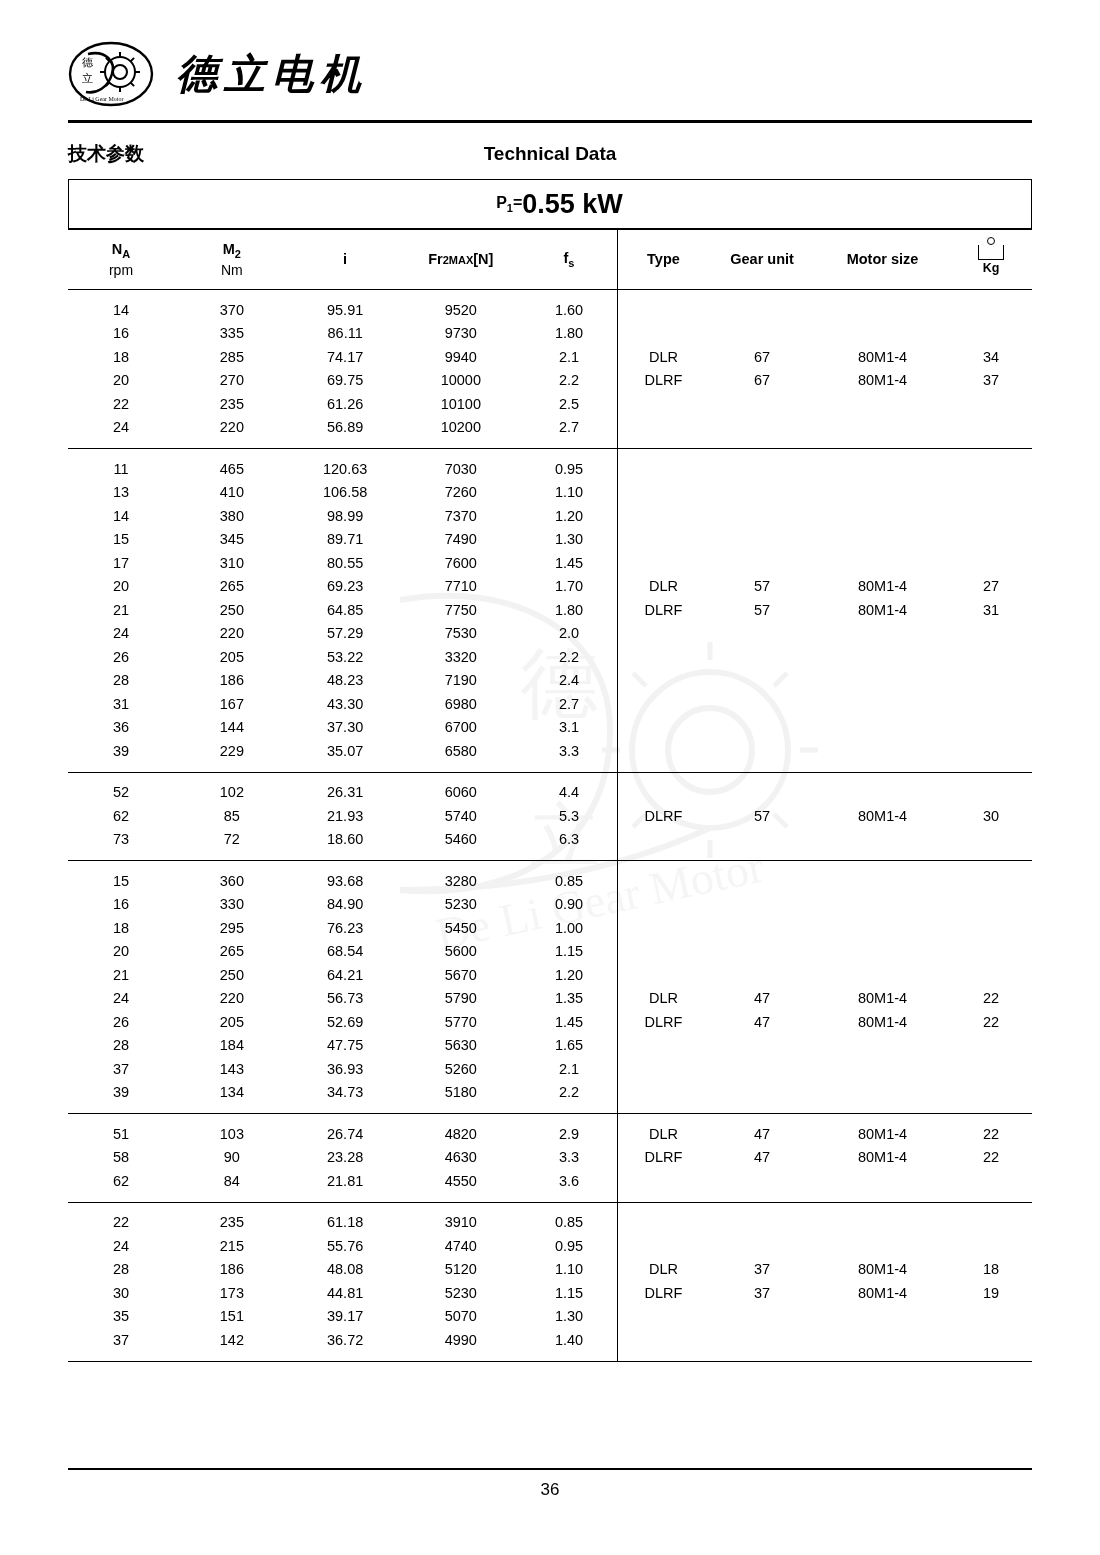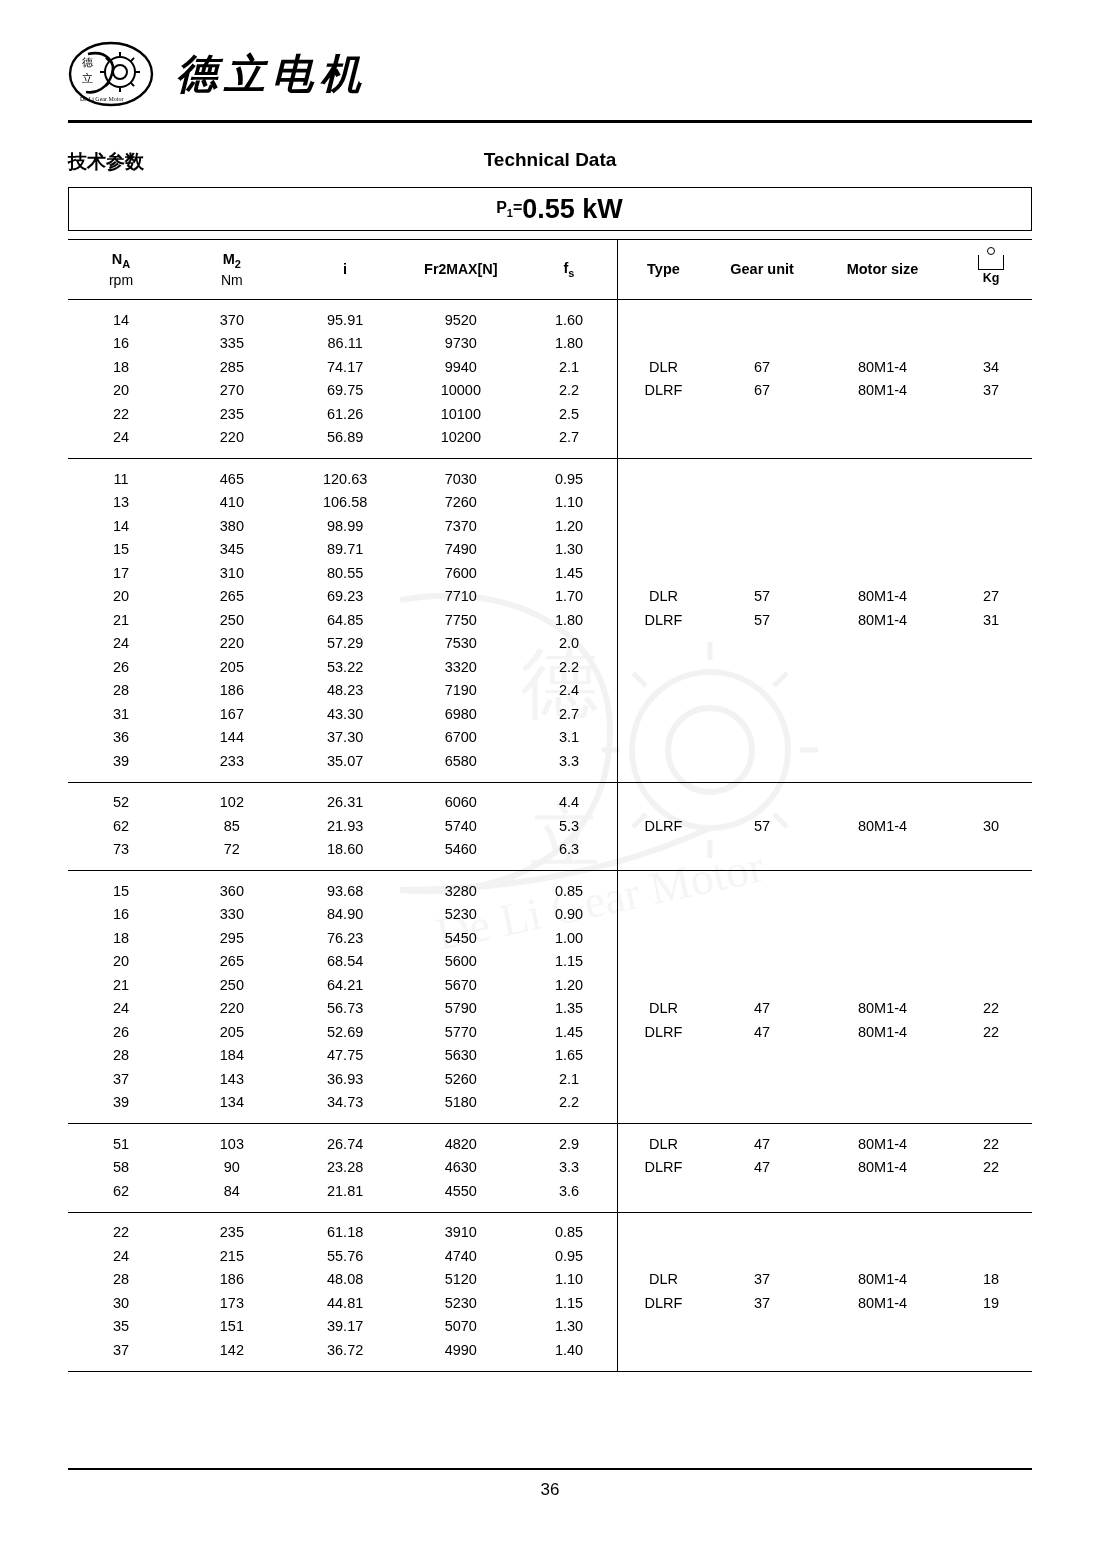--- a/index.html
+++ b/index.html
@@ -57,47 +57,47 @@
     font-style: italic;
   }
   .header-rule {
     border-bottom: 3px solid #000;
     margin-top: 2px;
   }
 
   
   .title-row {
     display: flex;
-    align-items: flex-start;
-    margin-top: 26px;
+    align-items: center;
+    margin-top: 18px;
     margin-bottom: 12px;
     position: relative;
     height: 26px;
   }
   .title-cn {
     font-family: "DejaVu Sans", sans-serif;
     font-size: 19px;
     font-weight: bold;
   }
   .title-en {
     position: absolute;
     left: 0; right: 0;
     text-align: center;
     font-size: 19px;
     font-weight: bold;
   }
 
   
   .power-banner {
     border: 1px solid #000;
-    height: 44px;
+    height: 50px;
     display: flex;
     align-items: center;
     justify-content: center;
-    margin-bottom: 8px;
+    margin-bottom: 0;
     padding-left: 19px;
   }
   .power-banner .p1 {
     font-size: 16px;
     font-weight: bold;
     letter-spacing: 0px;
   }
   .power-banner .p1 sub {
     font-size: 11px;
   }
@@ -132,21 +132,21 @@
     margin-top: 2px;
   }
   thead th .hd {
     line-height: 1.05;
   }
   thead th .hd sub {
     font-size: 11px;
     font-weight: bold;
   }
   thead th .hd .small {
-    font-size: 14px;
+    font-size: 11px;
     font-weight: bold;
   }
   .kg-icon {
     display: block;
     width: 26px;
     height: 15px;
     margin: 0 auto 1px auto;
     border: 1.4px solid #000;
     border-top: none;
     position: relative;
@@ -523,21 +523,21 @@
           <td>37.30</td>
           <td>6700</td>
           <td>3.1</td>
           <td class="sep"></td>
           <td></td>
           <td></td>
           <td></td>
         </tr>
         <tr>
           <td>39</td>
-          <td>233</td>
+          <td>229</td>
           <td>35.07</td>
           <td>6580</td>
           <td>3.3</td>
           <td class="sep"></td>
           <td></td>
           <td></td>
           <td></td>
         </tr>
         <tr>
           <td style="height: 9px; line-height: 9px; border-bottom: 1px solid rgb(0, 0, 0);"></td>

